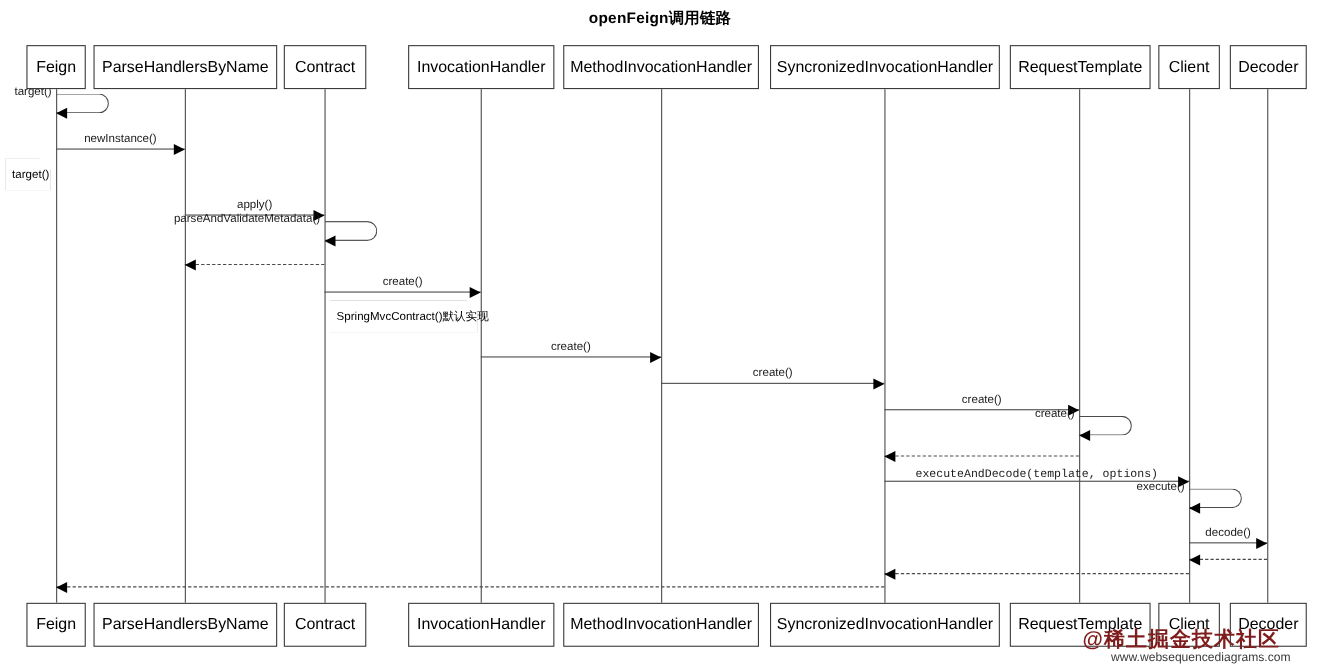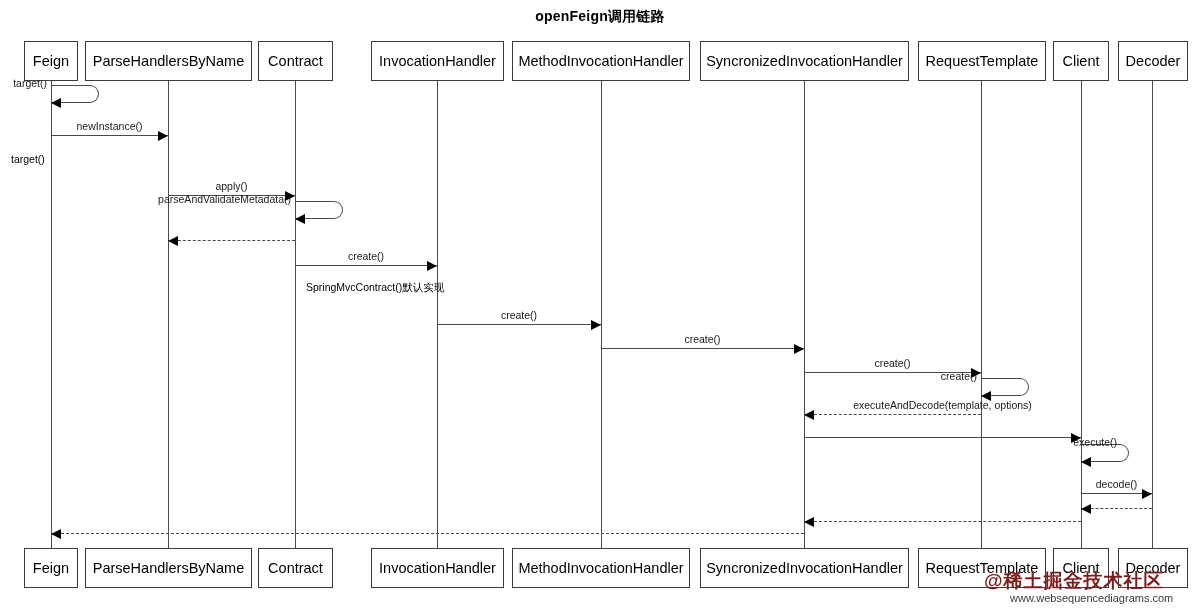--- a/index.html
+++ b/index.html
@@ -171,24 +171,24 @@
       <div class="msg-line" style="left: 804px; top: 372px; width: 177px;"></div>
       <div class="arrow-head right" style="left: 971px; top: 368px;"></div>
       <div class="msg-label center" style="left: 892.5px; top: 357px;">create()</div>
       <div class="self-loop" style="left: 981px; top: 378px; width: 48px; height: 18px;"></div>
       <div class="arrow-head left" style="left: 981px; top: 391px;"></div>
       <div class="msg-label rightalign" style="left: 977px; top: 370px;">create()</div>
       <div class="msg-line dashed" style="left: 804px; top: 414px; width: 177px;"></div>
       <div class="arrow-head left" style="left: 804px; top: 410px;"></div>
       <div class="msg-line" style="left: 804px; top: 437px; width: 277px;"></div>
       <div class="arrow-head right" style="left: 1071px; top: 433px;"></div>
-      <div class="msg-label center" style="left: 942.5px; top: 399px;">executeAndDecode(template, options)</div>
+      <div class="msg-label center" style="left: 942.5px; top: 426px; font-family: Liberation Mono, monospace;">executeAndDecode(template, options)</div>
       <div class="self-loop" style="left: 1081px; top: 444px; width: 48px; height: 18px;"></div>
       <div class="arrow-head left" style="left: 1081px; top: 457px;"></div>
-      <div class="msg-label rightalign" style="left: 1077px; top: 436px; margin-left: 40px;">execute()</div>
+      <div class="msg-label rightalign" style="left: 1077px; top: 436px;">execute()</div>
       <div class="msg-line" style="left: 1081px; top: 493px; width: 71px;"></div>
       <div class="arrow-head right" style="left: 1142px; top: 489px;"></div>
       <div class="msg-label center" style="left: 1116.5px; top: 478px;">decode()</div>
       <div class="msg-line dashed" style="left: 1081px; top: 508px; width: 71px;"></div>
       <div class="arrow-head left" style="left: 1081px; top: 504px;"></div>
       <div class="msg-line dashed" style="left: 804px; top: 521px; width: 277px;"></div>
       <div class="arrow-head left" style="left: 804px; top: 517px;"></div>
       <div class="msg-line dashed" style="left: 51px; top: 533px; width: 753px;"></div>
       <div class="arrow-head left" style="left: 51px; top: 529px;"></div>
     </div>

